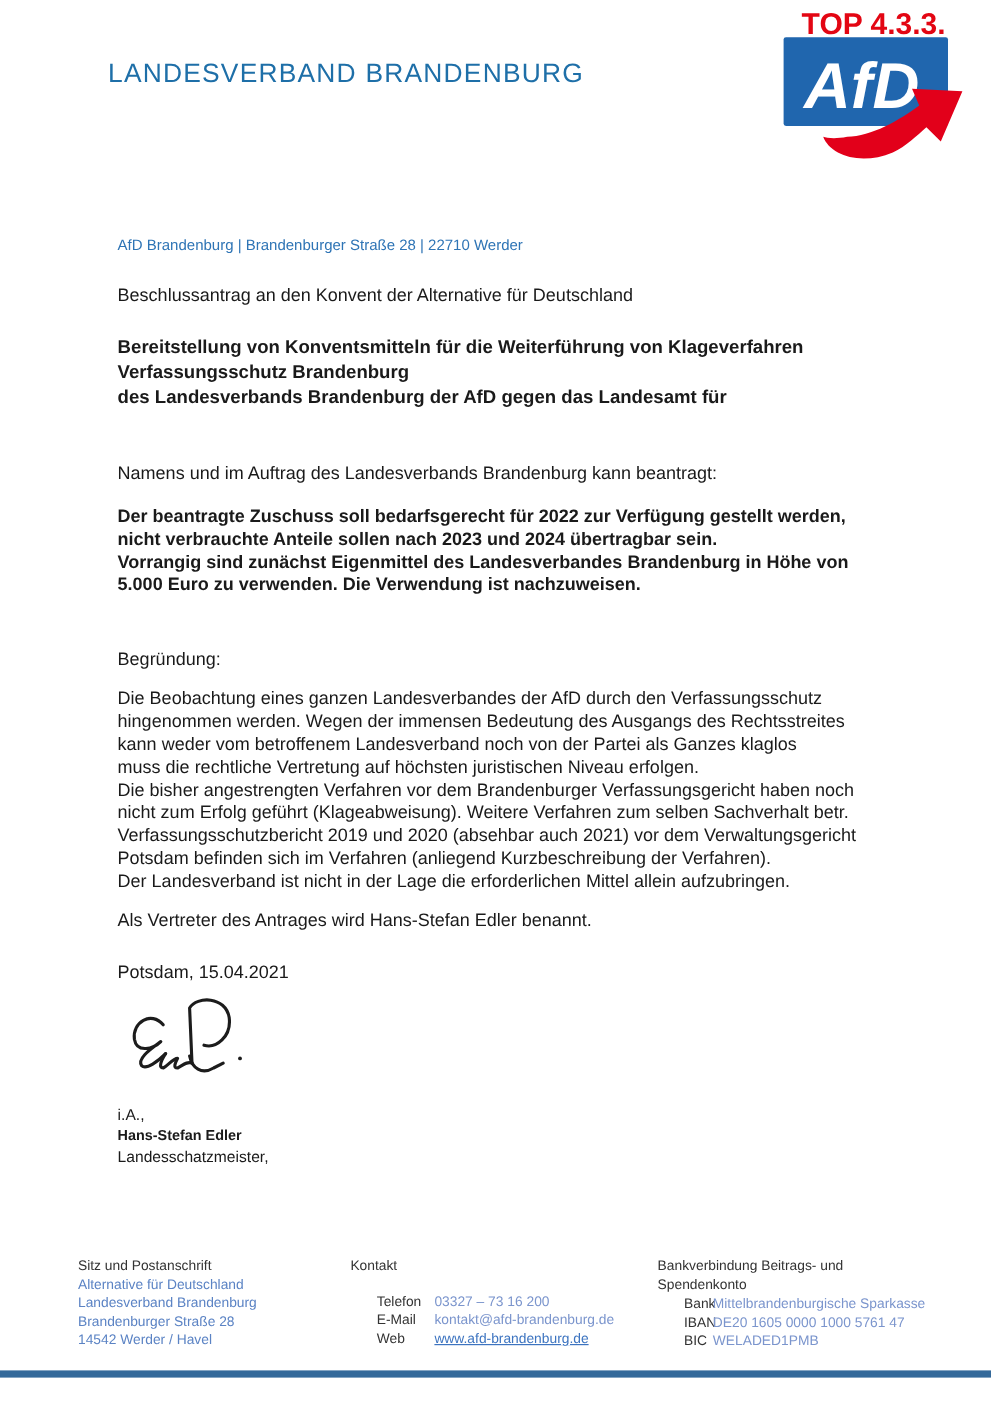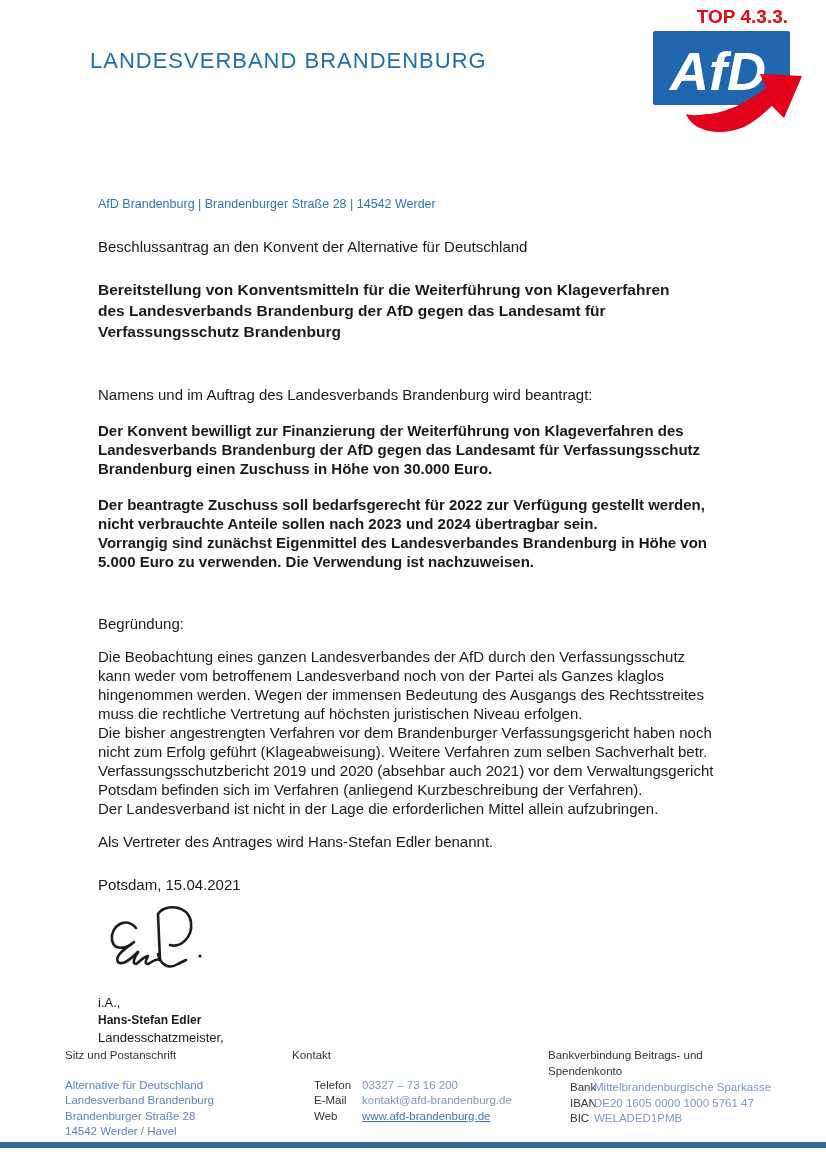--- a/index.html
+++ b/index.html
@@ -18,21 +18,21 @@
   .page{
     position:relative;width:826px;height:1169px;background:#ffffff;
     font-family:"Liberation Sans",sans-serif;color:var(--text-color);
     overflow:hidden;
   }
   .org-title{
     position:absolute;left:90px;top:48px;font-size:22px;letter-spacing:1px;
     color:var(--brand-blue);white-space:nowrap;
   }
   .top-label{
-    position:absolute;right:38px;top:6px;font-size:19px;font-weight:bold;
+    position:absolute;right:38px;top:6px;font-size:25px;font-weight:bold;
     color:var(--top-red);white-space:nowrap;
   }
   .logo{position:absolute;left:652px;top:30px;width:160px;height:105px;}
   .logo-rect{fill:var(--logo-blue);}
   .logo-text{fill:#ffffff;font-family:"Liberation Sans",sans-serif;font-weight:bold;font-style:italic;font-size:54px;}
   .logo-arrow{fill:var(--logo-red);}
 
   .content{position:absolute;left:98px;top:196px;width:648px;font-size:15px;line-height:19px;}
   .sender-line{color:var(--accent-blue);font-size:12.5px;line-height:16px;}
   .intro{margin-top:25px;}
@@ -48,21 +48,21 @@
   .signoff-prefix{margin-top:2px;font-size:13px;line-height:17px;}
   .signoff-name{font-weight:bold;font-size:12px;line-height:19px;}
   .signoff-role{font-size:13px;line-height:16px;}
 
   .footer{position:absolute;left:0;top:1048px;width:826px;font-size:11.5px;line-height:15.5px;color:#333;}
   .f-col{position:absolute;top:0;}
   .f-col-address{left:65px;width:210px;}
   .f-col-contact{left:292px;width:230px;}
   .f-col-bank{left:548px;width:240px;}
   .f-title{color:#333;}
-  .f-lines{margin-top:14px;color:var(--footer-blue-strong);}
+  .f-lines{color:var(--footer-blue-strong);}
   .f-rows{margin-top:14px;}
   .f-col-bank .f-rows{margin-top:1px;}
   .f-row .f-label{display:inline-block;color:#333;margin-left:22px;}
   .f-col-contact .f-label{width:48px;}
   .f-col-bank .f-label{width:24px;}
   .f-value{color:var(--footer-blue);}
   .f-value-link{color:var(--link-blue);text-decoration:underline;}
   .bottom-bar{position:absolute;left:0;top:1142px;width:826px;height:6px;background:var(--bar-blue);}
 </style>
 </head>
@@ -73,51 +73,46 @@
   <div class="org-title">LANDESVERBAND BRANDENBURG</div>
   <div class="top-label">TOP 4.3.3.</div>
 
   <svg class="logo" viewBox="0 0 160 105" aria-hidden="true">
     <rect class="logo-rect" x="1" y="1" width="137" height="74" rx="2"></rect>
     <text class="logo-text" x="66" y="60" text-anchor="middle">AfD</text>
     <path class="logo-arrow" d="M34,84 C40,100 66,108 92,97 C103,92 112,83 120,76 L132,88 L150,46 L108,44 L114,58 C98,70 74,84 54,84 C44,86 37,85 34,84 Z"></path>
   </svg>
 
   <div class="content">
-    <div class="sender-line">AfD Brandenburg | Brandenburger Straße 28 | 14542 Werder</div>
+    <div class="sender-line">AfD Brandenburg | Brandenburger Straße 28 | 22710 Werder</div>
 
     <div class="intro">Beschlussantrag an den Konvent der Alternative für Deutschland</div>
 
     <div class="subject">
       <div>Bereitstellung von Konventsmitteln für die Weiterführung von Klageverfahren</div>
+      <div>Verfassungsschutz Brandenburg</div>
       <div>des Landesverbands Brandenburg der AfD gegen das Landesamt für</div>
-      <div>Verfassungsschutz Brandenburg</div>
     </div>
 
-    <div class="request-intro">Namens und im Auftrag des Landesverbands Brandenburg wird beantragt:</div>
+    <div class="request-intro">Namens und im Auftrag des Landesverbands Brandenburg kann beantragt:</div>
 
-    <div class="para-bold">
-      <div>Der Konvent bewilligt zur Finanzierung der Weiterführung von Klageverfahren des</div>
-      <div>Landesverbands Brandenburg der AfD gegen das Landesamt für Verfassungsschutz</div>
-      <div>Brandenburg einen Zuschuss in Höhe von 30.000 Euro.</div>
-    </div>
 
     <div class="para-bold">
       <div>Der beantragte Zuschuss soll bedarfsgerecht für 2022 zur Verfügung gestellt werden,</div>
       <div>nicht verbrauchte Anteile sollen nach 2023 und 2024 übertragbar sein.</div>
       <div>Vorrangig sind zunächst Eigenmittel des Landesverbandes Brandenburg in Höhe von</div>
       <div>5.000 Euro zu verwenden. Die Verwendung ist nachzuweisen.</div>
     </div>
 
     <div class="reason-label">Begründung:</div>
 
     <div class="reason">
       <div>Die Beobachtung eines ganzen Landesverbandes der AfD durch den Verfassungsschutz</div>
+      <div>hingenommen werden. Wegen der immensen Bedeutung des Ausgangs des Rechtsstreites</div>
       <div>kann weder vom betroffenem Landesverband noch von der Partei als Ganzes klaglos</div>
-      <div>hingenommen werden. Wegen der immensen Bedeutung des Ausgangs des Rechtsstreites</div>
       <div>muss die rechtliche Vertretung auf höchsten juristischen Niveau erfolgen.</div>
       <div>Die bisher angestrengten Verfahren vor dem Brandenburger Verfassungsgericht haben noch</div>
       <div>nicht zum Erfolg geführt (Klageabweisung). Weitere Verfahren zum selben Sachverhalt betr.</div>
       <div>Verfassungsschutzbericht 2019 und 2020 (absehbar auch 2021) vor dem Verwaltungsgericht</div>
       <div>Potsdam befinden sich im Verfahren (anliegend Kurzbeschreibung der Verfahren).</div>
       <div>Der Landesverband ist nicht in der Lage die erforderlichen Mittel allein aufzubringen.</div>
     </div>
 
     <div class="rep-line">Als Vertreter des Antrages wird Hans-Stefan Edler benannt.</div>
 

